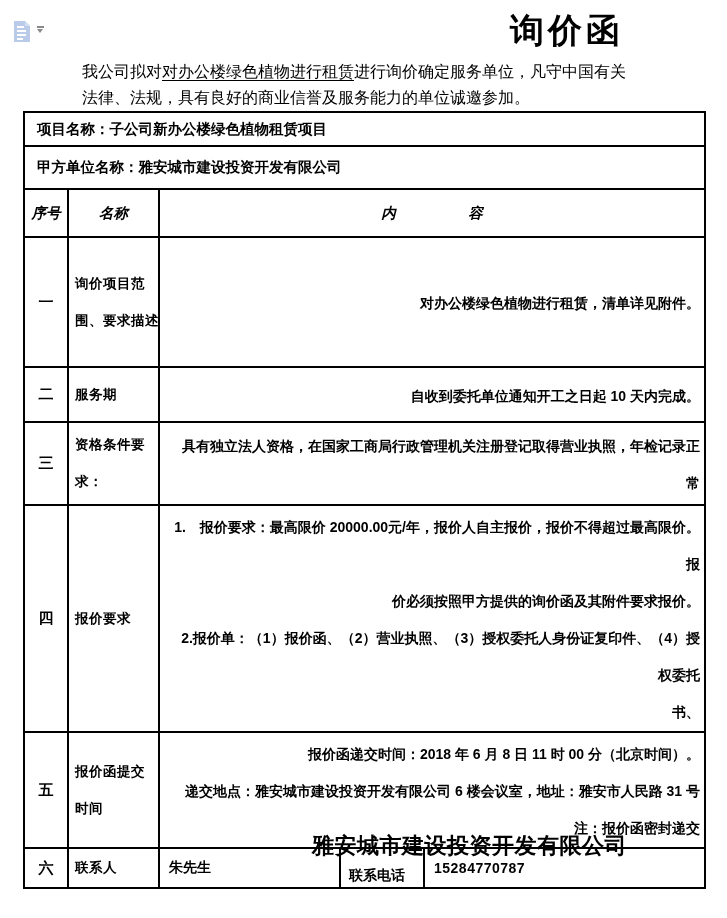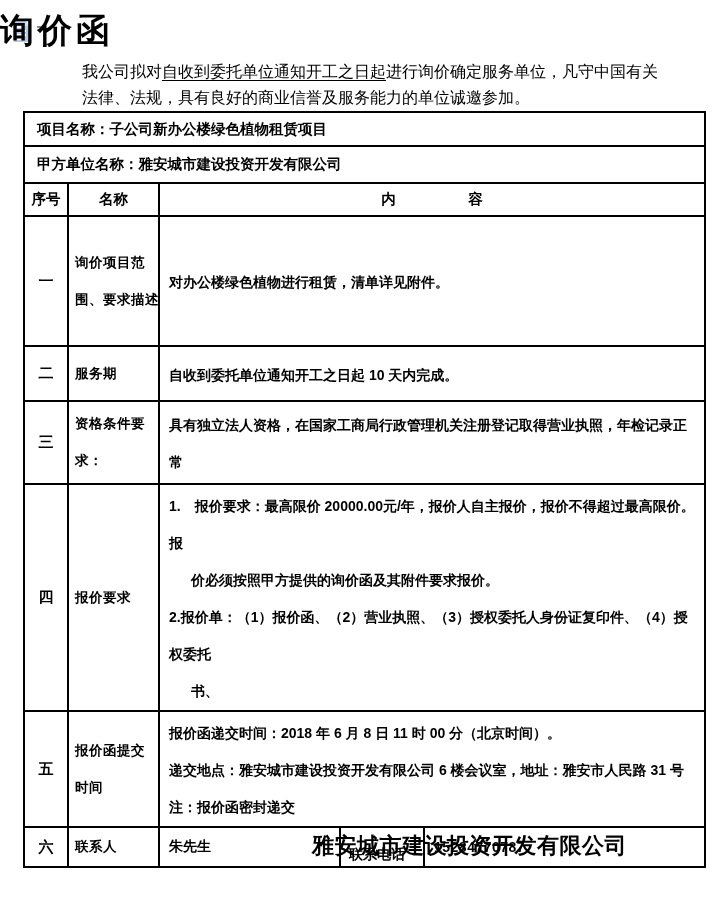--- a/index.html
+++ b/index.html
@@ -12,21 +12,21 @@
   
   .paste-widget{position:absolute;left:12px;top:20px;width:36px;height:24px;cursor:pointer;}
   .paste-widget svg{position:absolute;left:0;top:0;}
   .dd-arrow{position:absolute;left:24px;top:6px;width:9px;height:8px;}
   .dd-arrow .bar{position:absolute;left:1px;top:0;width:7px;height:1.5px;background:#8a8a8a;}
   .dd-arrow .tri{position:absolute;left:1px;top:3px;width:0;height:0;
     border-left:3.5px solid transparent;border-right:3.5px solid transparent;border-top:4px solid #8a8a8a;}
 
   
   .title{
-    position:absolute;left:0;top:8px;width:624px;text-align:left;
+    position:absolute;left:0;top:8px;width:624px;text-align:right;
     font-size:34px;font-weight:bold;letter-spacing:4px;
     font-family:"Liberation Serif","DejaVu Serif",serif;
   }
 
   
   .intro{position:absolute;left:82px;top:59px;width:580px;font-size:16px;line-height:26px;}
   .intro .u{text-decoration:underline;text-underline-offset:3px;}
 
   
   table.inq{
@@ -34,33 +34,33 @@
     border-collapse:collapse;table-layout:fixed;
   }
   table.inq td{
     border:2px solid #000;box-sizing:border-box;
     font-weight:bold;vertical-align:middle;overflow:hidden;
   }
   td.fullrow{font-size:14.5px;padding:2px 6px 2px 12px;}
   td.th{font-size:14.5px;text-align:center;padding:2px;}
   td.serial{font-size:15px;text-align:center;padding:0;}
   td.name{font-size:13.5px;padding:0 4px 1px 6px;line-height:37px;letter-spacing:0.5px;}
-  td.content{font-size:14px;vertical-align:top;padding:3px 4px 0 9px;line-height:37px;}
+  td.content{font-size:14px;vertical-align:top;padding:3px 4px 0 9px;line-height:37px;text-align:right;}
   td.person{font-size:14px;padding:0 4px 0 9px;}
   td.plabel{font-size:14px;padding:16px 2px 0 8px;}
   td.phone{font-size:14px;padding:0 4px 0 9px;letter-spacing:0.5px;}
   .cline{min-height:37px;}
   .cline .u{text-underline-offset:3px;}
   .cline.indent{padding-left:22px;}
   .nline{white-space:nowrap;}
 
   
   .hr-project td{height:34px;}
-  .hr-party td{height:37px;}
-  .hr-header td{height:33px;}
+  .hr-party td{height:43px;}
+  .hr-header td{height:48px;font-style:italic;}
 
   
   .footer-company{position:absolute;left:296px;top:831px;font-size:22px;font-weight:bold;letter-spacing:0.5px;margin-left:16px;}
   .footer-date{position:absolute;left:466px;top:873px;font-size:22px;font-weight:bold;letter-spacing:1.5px;}
 </style>
 </head>
 <body>
 
 <div class="page">
 
@@ -75,21 +75,21 @@
     </svg>
     <span class="dd-arrow">
         <span class="bar"></span>
         <span class="tri"></span>
       </span>
   </div>
 
   <div class="title">询价函</div>
 
   <div class="intro">
-    <div class="intro-line" id="intro-line1"><span>我公司拟对</span><span class="u">自收到委托单位通知开工之日起</span><span>进行询价确定服务单位，凡守中国有关</span></div>
+    <div class="intro-line" id="intro-line1"><span>我公司拟对</span><span class="u">对办公楼绿色植物进行租赁</span><span>进行询价确定服务单位，凡守中国有关</span></div>
     <div class="intro-line">法律、法规，具有良好的商业信誉及服务能力的单位诚邀参加。</div>
   </div>
 
   <table class="inq">
     <colgroup>
       <col style="width:44px">
         <col style="width:91px">
         <col style="width:181px">
         <col style="width:84px">
         <col style="width:281px">

